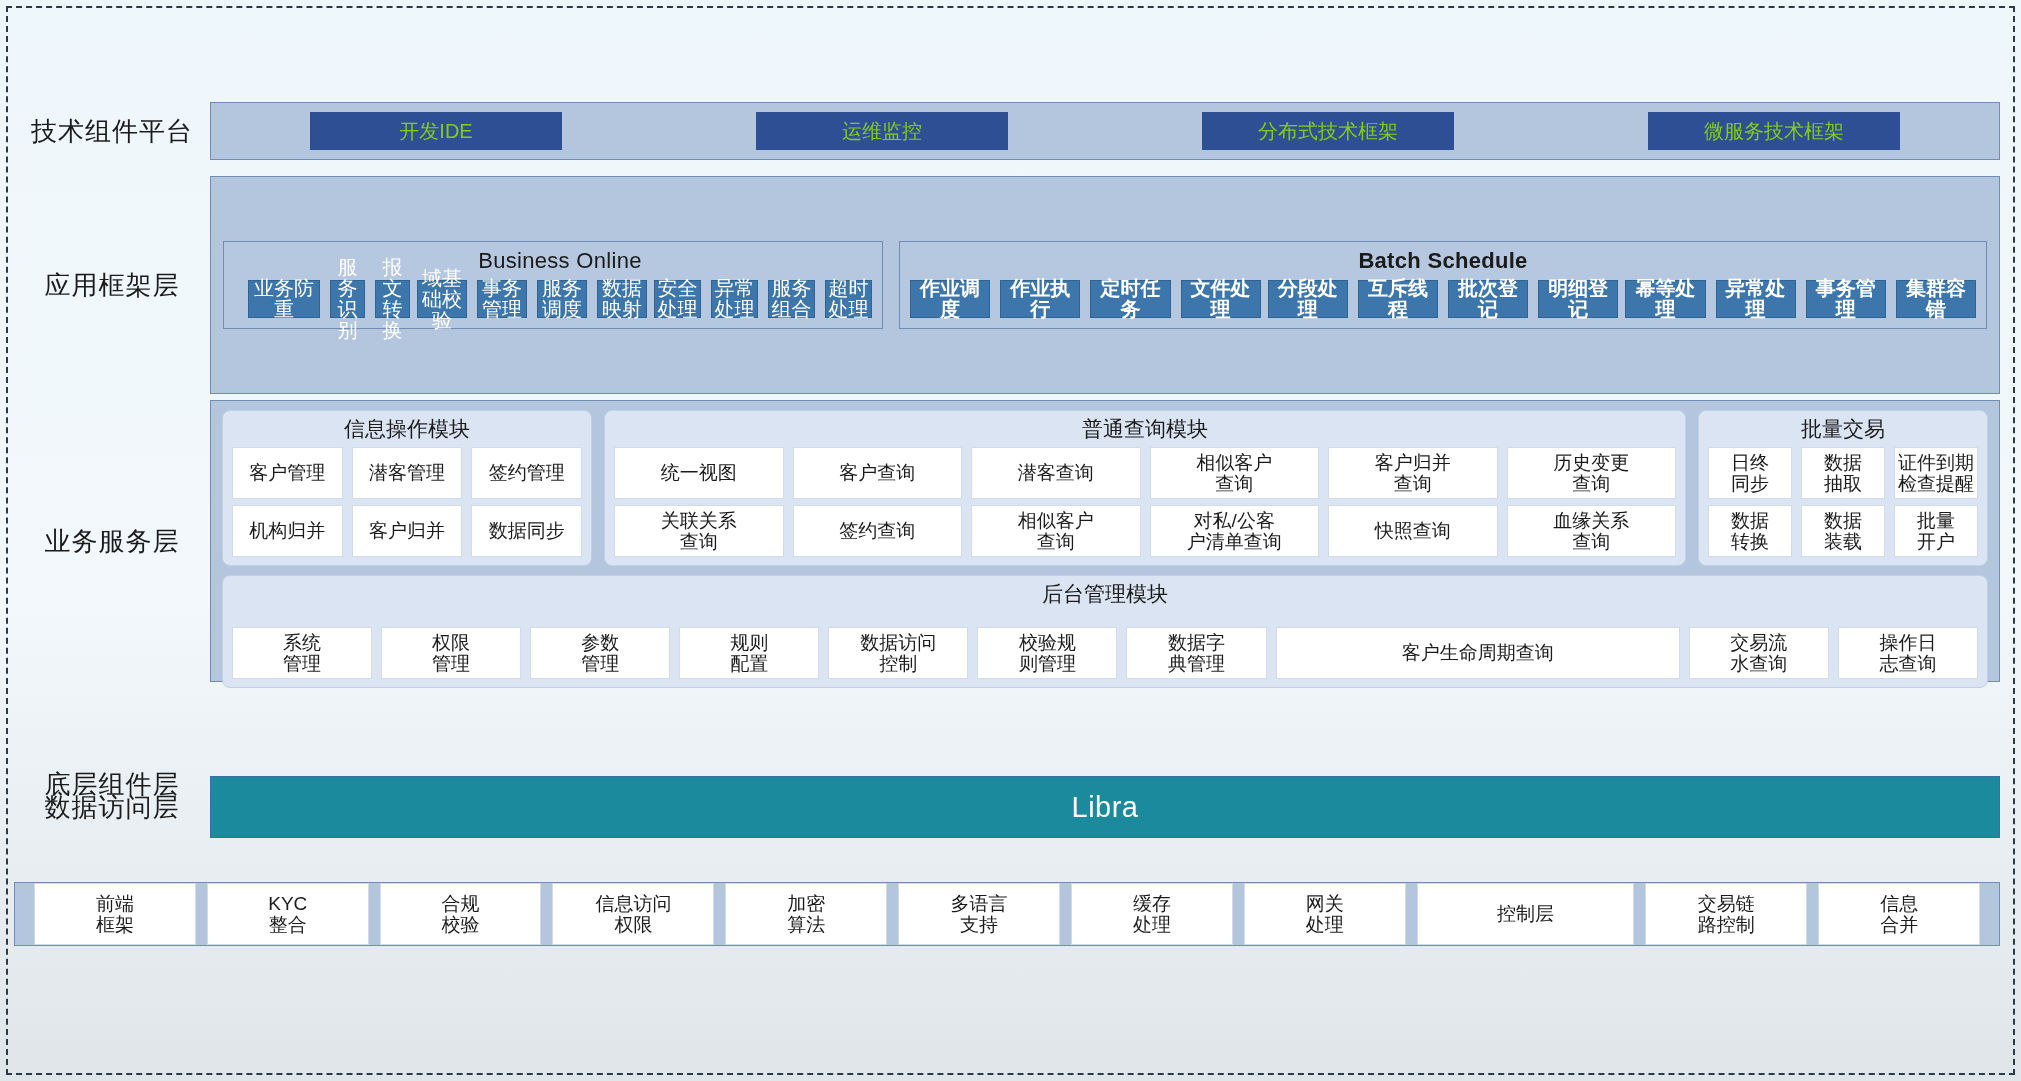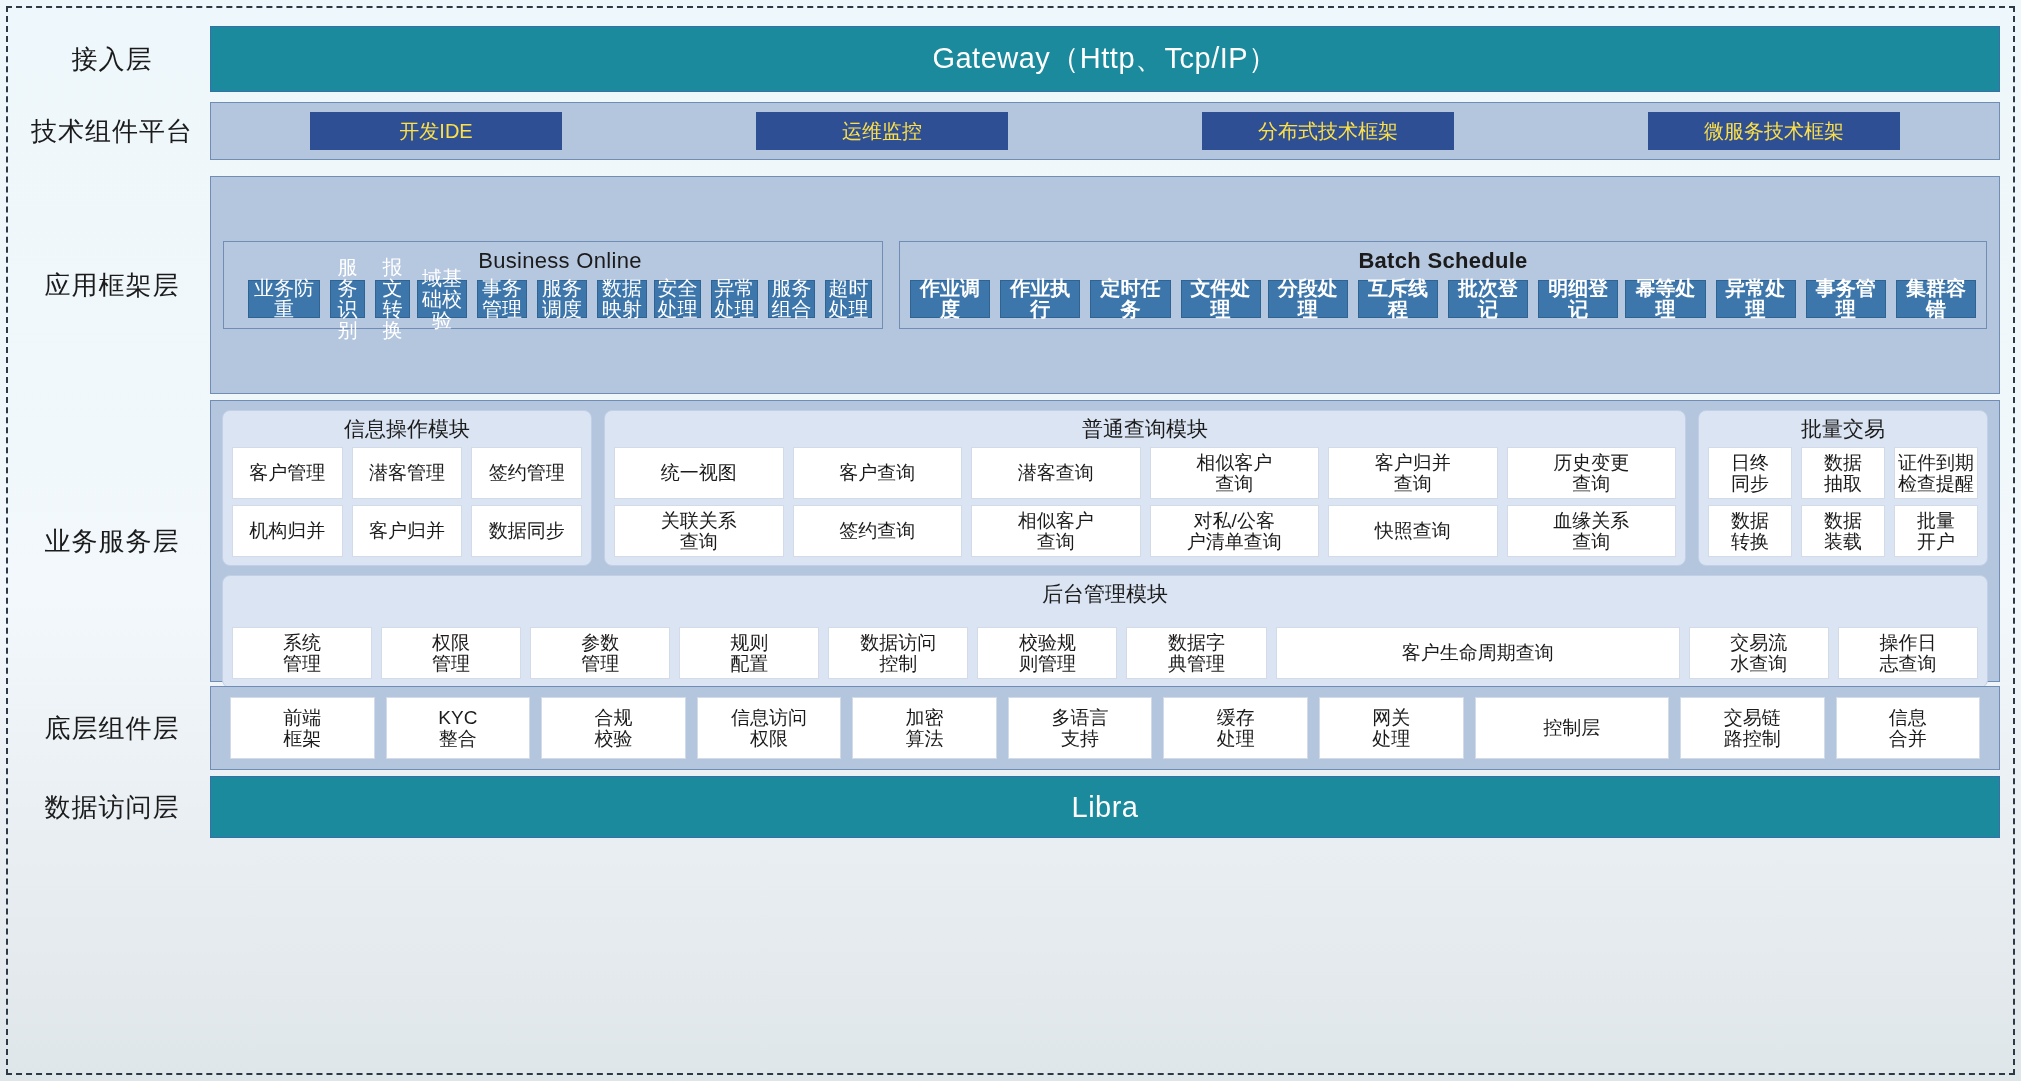--- a/index.html
+++ b/index.html
@@ -65,21 +65,21 @@
     align-items: center;
     width: 100%;
     padding: 0 12px;
     gap: 20px;
   }
   .tech-btn {
     flex: 1 1 0;
     max-width: 252px;
     height: 38px;
     background: #2f4f95;
-    color: #fde047;
+    color: #84cc16;
     font-size: 20px;
     display: flex; align-items: center; justify-content: center;
   }
 
   
   .af-wrap {
     display: flex;
     gap: 16px;
     width: 100%;
     padding: 10px 12px;
@@ -177,26 +177,20 @@
     line-height: 1.12;
   }
   .bc-cell.widecell { flex: 1.35 1 0; }
 </style>
 </head>
 <body>
 
 <div id="canvas">
   <div id="dashed-frame"></div>
 
-  <div class="layer-row" style="left:14px; top:26px; width:1986px; height:66px;">
-    <div class="layer-label">接入层</div>
-    <div class="layer-body">
-      <div class="teal-bar">Gateway（Http、Tcp/IP）</div>
-    </div>
-  </div>
 
   <div class="layer-row" style="left:14px; top:102px; width:1986px; height:58px;">
     <div class="layer-label">技术组件平台</div>
     <div class="layer-body">
       <div class="panel">
         <div class="panel-inner">
           <div class="tech-row" id="tech-row">
               <div class="tech-btn">开发IDE</div>
               <div class="tech-btn">运维监控</div>
               <div class="tech-btn">分布式技术框架</div>
@@ -337,21 +331,21 @@
                   <div class="bs-cell">交易流<br>水查询</div>
                   <div class="bs-cell">操作日<br>志查询</div>
                 </div>
               </div>
             </div>
           </div>
       </div>
     </div>
   </div>
 
-  <div class="layer-row" style="left:14px; top:686px; width:1986px; height:84px;">
+  <div class="layer-row" style="left:14px; top:686px; width:1986px; height:84px;flex-direction:column;">
     <div class="layer-label">底层组件层</div>
     <div class="layer-body">
       <div class="panel">
         <div class="panel-inner">
           <div class="bc-row" id="bc-row">
               <div class="bc-cell">前端<br>框架</div>
               <div class="bc-cell">KYC<br>整合</div>
               <div class="bc-cell">合规<br>校验</div>
               <div class="bc-cell">信息访问<br>权限</div>
               <div class="bc-cell">加密<br>算法</div>

